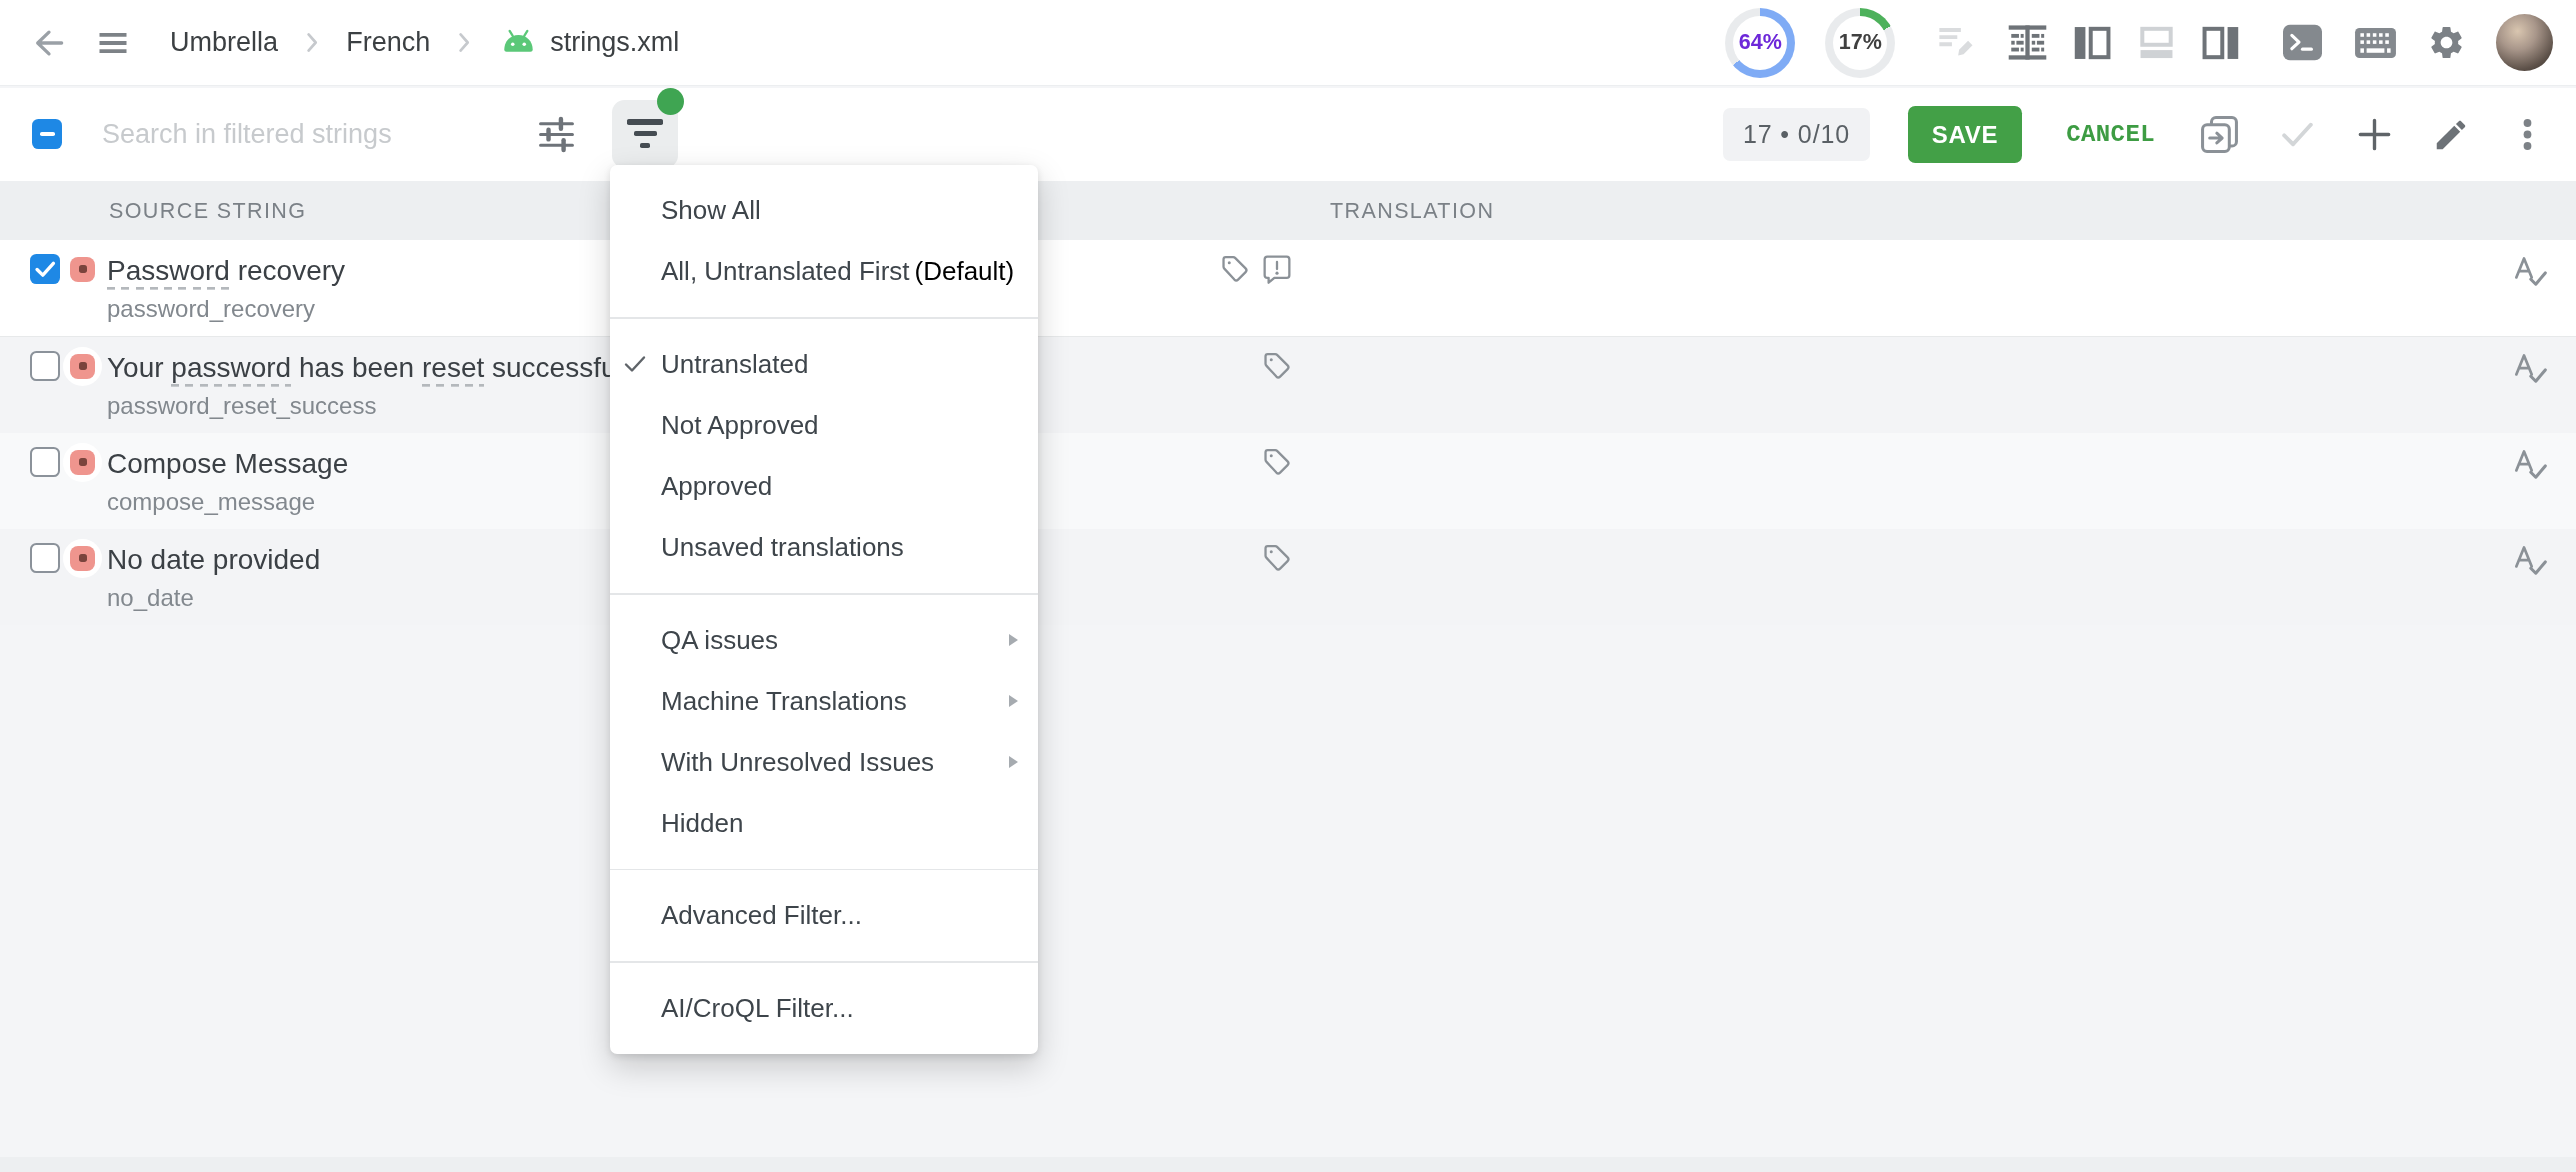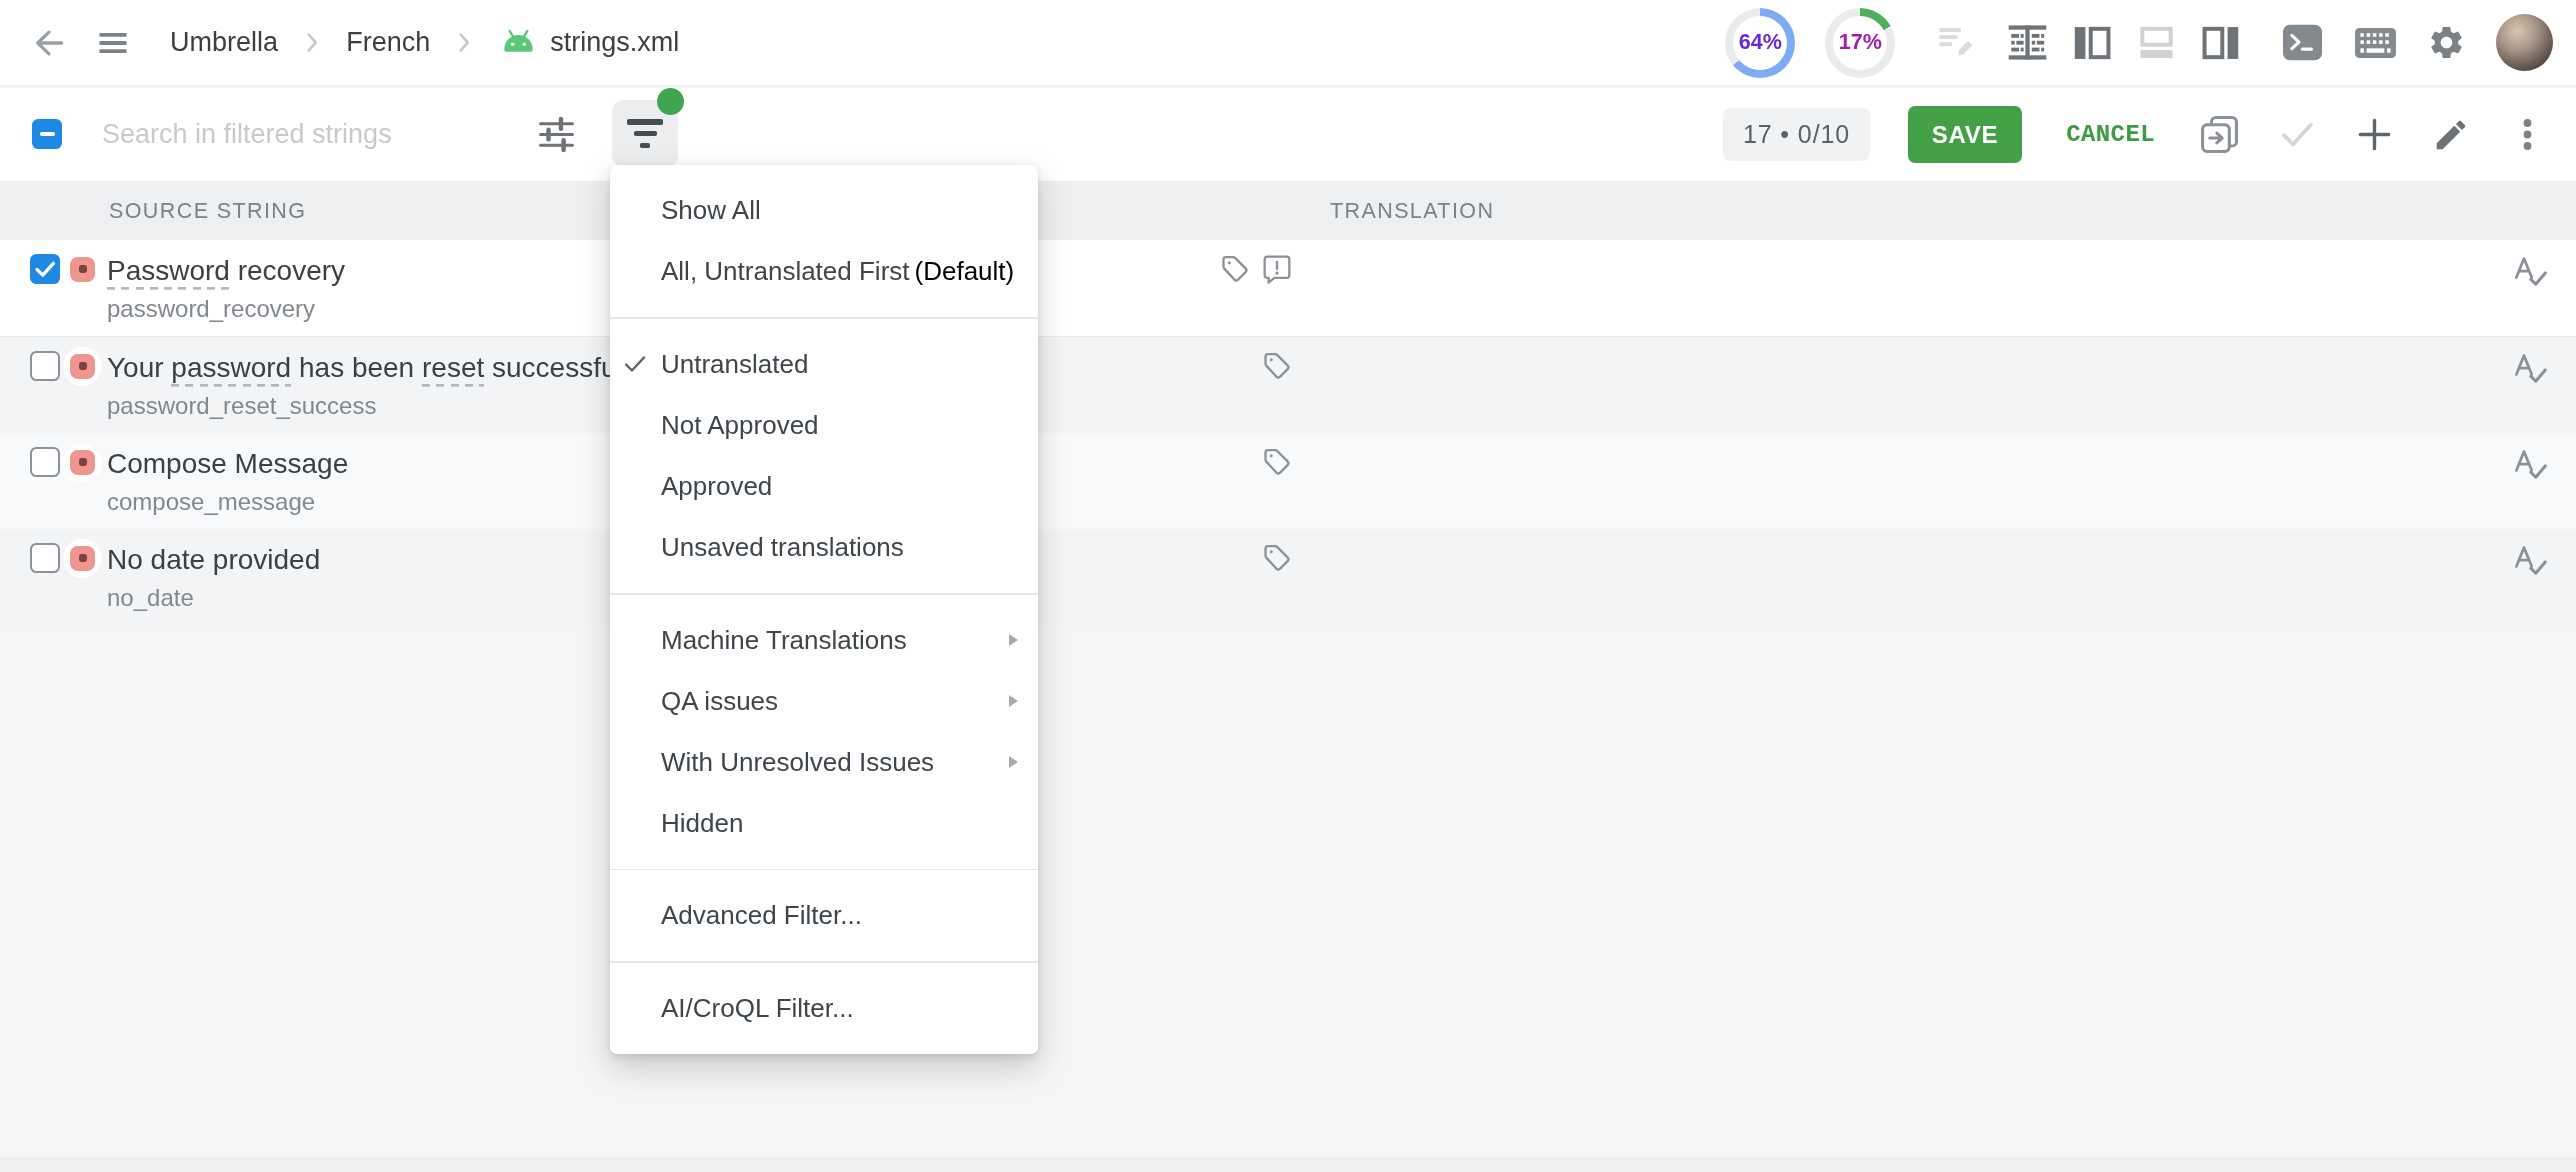--- a/index.html
+++ b/index.html
@@ -127,21 +127,21 @@
     </nav>
 
     <div class="tb-right">
       <div class="ring" id="ring-translated" style="background: conic-gradient(rgb(127, 171, 245) 0deg, rgb(127, 171, 245) 64%, rgb(233, 235, 237) 64%, rgb(233, 235, 237) 100%);">
         <div class="ring-inner">
             <span id="ring-translated-val" style="color: #6d28d9;">64%</span>
           </div>
       </div>
       <div class="ring" id="ring-approved" style="background: conic-gradient(rgb(77, 177, 91) 0deg, rgb(77, 177, 91) 17%, rgb(233, 235, 237) 17%, rgb(233, 235, 237) 100%);">
         <div class="ring-inner">
-            <span id="ring-approved-val" style="color: #a21caf; text-align: center;">17%</span>
+            <span id="ring-approved-val" style="color: #404040; text-align: center;">17%</span>
           </div>
       </div>
       <span class="icon-btn" style="margin-left:9px;">
         <svg width="43" height="43" viewBox="0 0 48 48">
             <path d="M6 10 H30 M6 18 H26 M6 26 H20" stroke="#dadcde" stroke-width="4.4"></path>
             <path d="M28 32 L38 22 L43 27 L33 37 L27 38.5 Z" fill="#dadcde"></path>
           </svg>
       </span>
       <div class="viewgroup">
         <span class="icon-btn">
@@ -417,28 +417,28 @@
         <div class="menu-item">
           <span>Approved</span>
         </div>
         <div class="menu-item">
           <span>Unsaved translations</span>
         </div>
       </div>
       <div class="menu-divider"></div>
       <div class="menu-group">
         <div class="menu-item">
+          <span>QA issues</span>
+          <span class="mi-arrow"></span>
+        </div>
+        <div class="menu-item">
           <span>Machine Translations</span>
           <span class="mi-arrow"></span>
         </div>
         <div class="menu-item">
-          <span>QA issues</span>
-          <span class="mi-arrow"></span>
-        </div>
-        <div class="menu-item">
           <span>With Unresolved Issues</span>
           <span class="mi-arrow"></span>
         </div>
         <div class="menu-item">
           <span>Hidden</span>
         </div>
       </div>
       <div class="menu-divider"></div>
       <div class="menu-group">
         <div class="menu-item">

